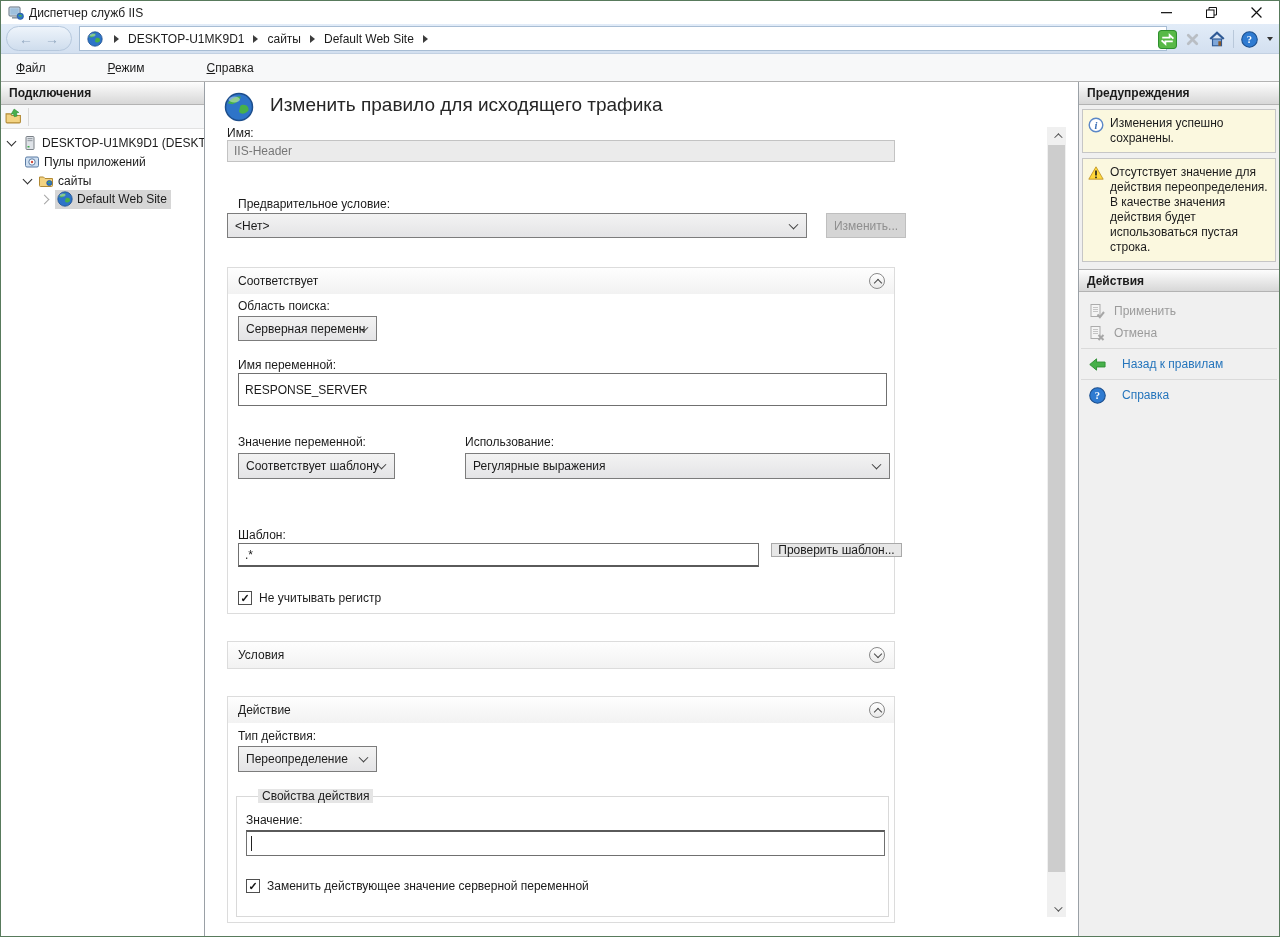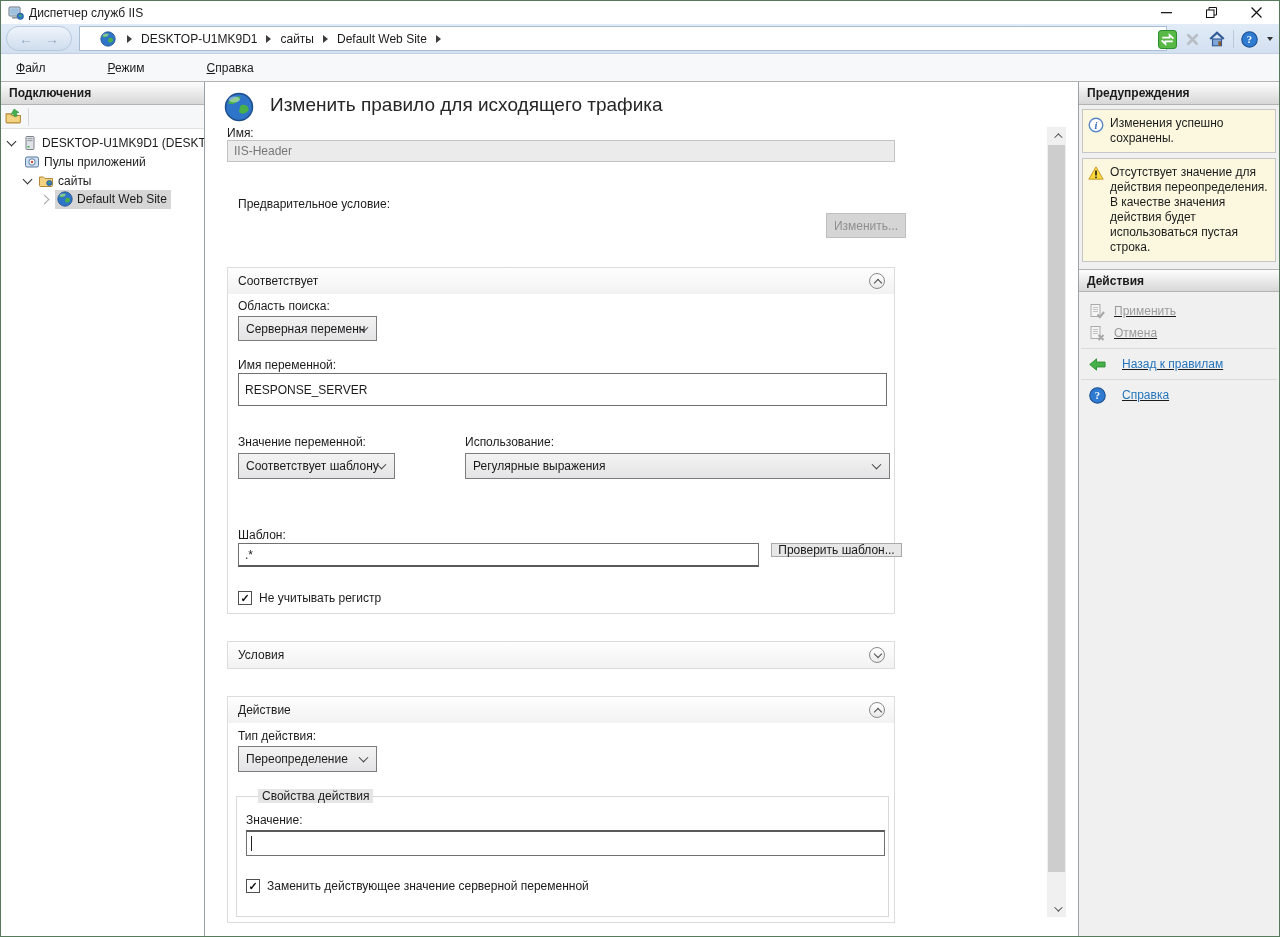--- a/index.html
+++ b/index.html
@@ -18,21 +18,21 @@
   .win-btn { width:45px; height:23px; display:flex; align-items:center; justify-content:center; }
 
   
   .address-row { position:absolute; top:23px; left:0; right:0; height:30px;
                  background:linear-gradient(#e2ecf8,#d3e0f0); border-bottom:1px solid #c3d1e2; }
   .nav-capsule { position:absolute; left:5px; top:2px; width:66px; height:25px; border-radius:13px;
                  background:linear-gradient(#eef4fb,#cfdded); border:1px solid #b6c8dd;
                  display:flex; align-items:center; justify-content:space-evenly;
                  color:#94aac2; font-size:14px; font-weight:bold; }
   .breadcrumb-bar { position:absolute; left:78px; top:2px; width:1088px; height:25px; background:#fff;
-                    border:1px solid #a8bdd4; display:flex; align-items:center; padding-left:20px; }
+                    border:1px solid #a8bdd4; display:flex; align-items:center; padding-left:7px; }
   .crumb-sep { width:0; height:0; border-left:5px solid #3c3c3c; border-top:4px solid transparent;
                border-bottom:4px solid transparent; margin:0 9px; }
   .crumb { white-space:nowrap; }
   .addr-icons { position:absolute; right:6px; top:4px; height:22px; display:flex; align-items:center; gap:7px; }
   .addr-sep { width:1px; height:18px; background:#b9c8da; }
   .caret-down { width:0; height:0; border-top:4px solid #333; border-left:3.5px solid transparent;
                 border-right:3.5px solid transparent; margin-left:2px; }
 
   
   .menu-row { position:absolute; top:53px; left:0; right:0; height:27px; background:#f7f8f9;
@@ -104,21 +104,21 @@
   .sb-thumb { position:absolute; left:1px; width:17px; background:#cdcdcd; }
 
   
   .right-panel { position:absolute; top:81px; left:1077px; right:0; bottom:0; background:#f0f0f0;
                  border-left:1px solid #9aa0a6; }
   .alerts-wrap { padding:4px 3px 2px 3px; }
   .alert-box { background:#fbf8df; border:1px solid #c6c6c6; display:flex; gap:6px;
                padding:6px 5px 6px 5px; margin-bottom:5px; }
   .alert-box .al-ico { flex:0 0 auto; margin-top:1px; }
   .alert-text { line-height:15px; width:162px; }
-  .actions-list { padding:8px 0 0 0;text-decoration:underline; }
+  .actions-list { padding:8px 0 0 0; }
   .action-item { display:flex; align-items:center; gap:8px; padding:3px 10px; height:22px; }
   .action-item .a-ico { width:17px; height:17px; flex:0 0 auto; }
   .a-disabled { color:#9b9b9b; }
   .a-link { color:#2575bc;gap:16px; }
   .action-sep { border-top:1px solid #dadada; margin:4px 2px; }
 </style>
 </head>
 <body>
 
 <div class="window">
@@ -261,20 +261,24 @@
         <path d="M2 6 C4 3,7 2,9 2.5 C8 5,6 6,4.5 6.5 Z" fill="#47b04a"></path>
         <path d="M9 7 C12 6,13.5 8,13 10 C11 12,9 12,8 10.5 C8.2 9,8.5 7.6,9 7 Z" fill="#47b04a"></path>
         <ellipse cx="5.5" cy="4" rx="3" ry="1.6" fill="rgba(255,255,255,0.4)"></ellipse>
       </svg>
     <div class="abs page-title" style="left:64px;top:12px">Изменить правило для исходящего трафика</div>
 
     <div class="abs form-label" style="left:21px;top:44px">Имя:</div>
     <input class="text-input" style="left: 21px; top: 58px; width: 668px; height: 22px;" disabled="" value="IIS-Header">
 
     <div class="abs form-label" style="left:32px;top:115px">Предварительное условие:</div>
+    <div class="combo" style="left:21px;top:131px;width:580px;height:25px">
+      <span>&lt;Нет&gt;</span>
+      <span class="chev"></span>
+    </div>
     <div class="btn disabled" style="left:609px;top:131px;width:80px;height:25px">Изменить...</div>
 
     <div class="section-box" style="left:21px;top:185px;width:668px;height:347px">
       <div class="section-header">
         <span>Соответствует</span>
         <span class="sect-chevbtn">
             <span class="up"></span>
           </span>
       </div>
       <div class="abs form-label" style="left:10px;top:31px">Область поиска:</div>

